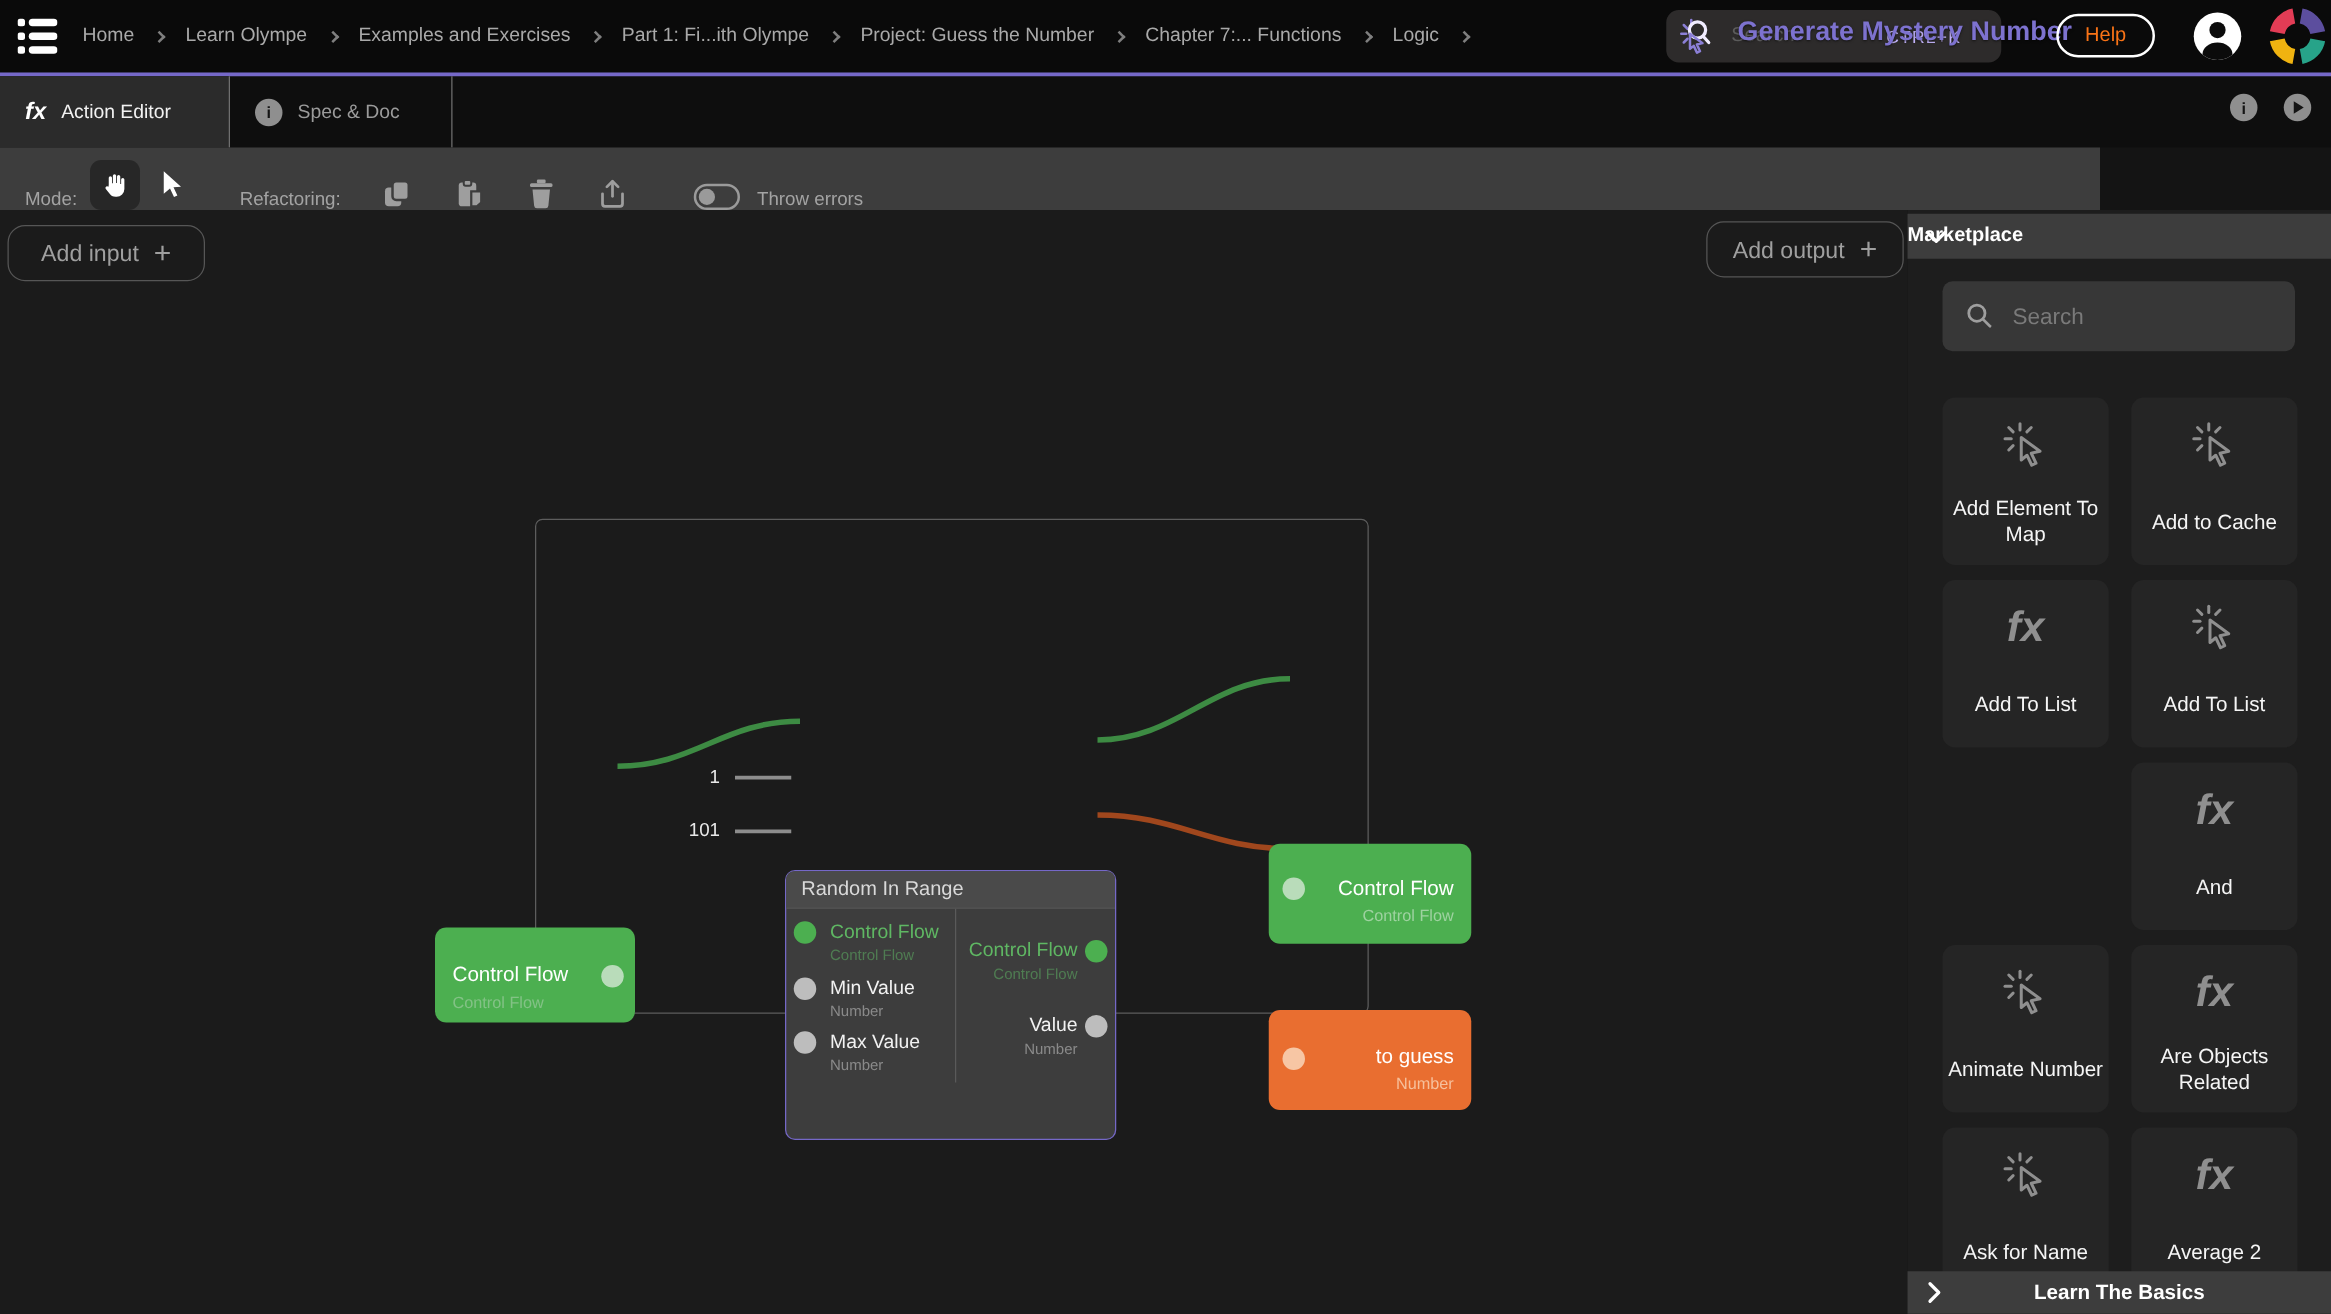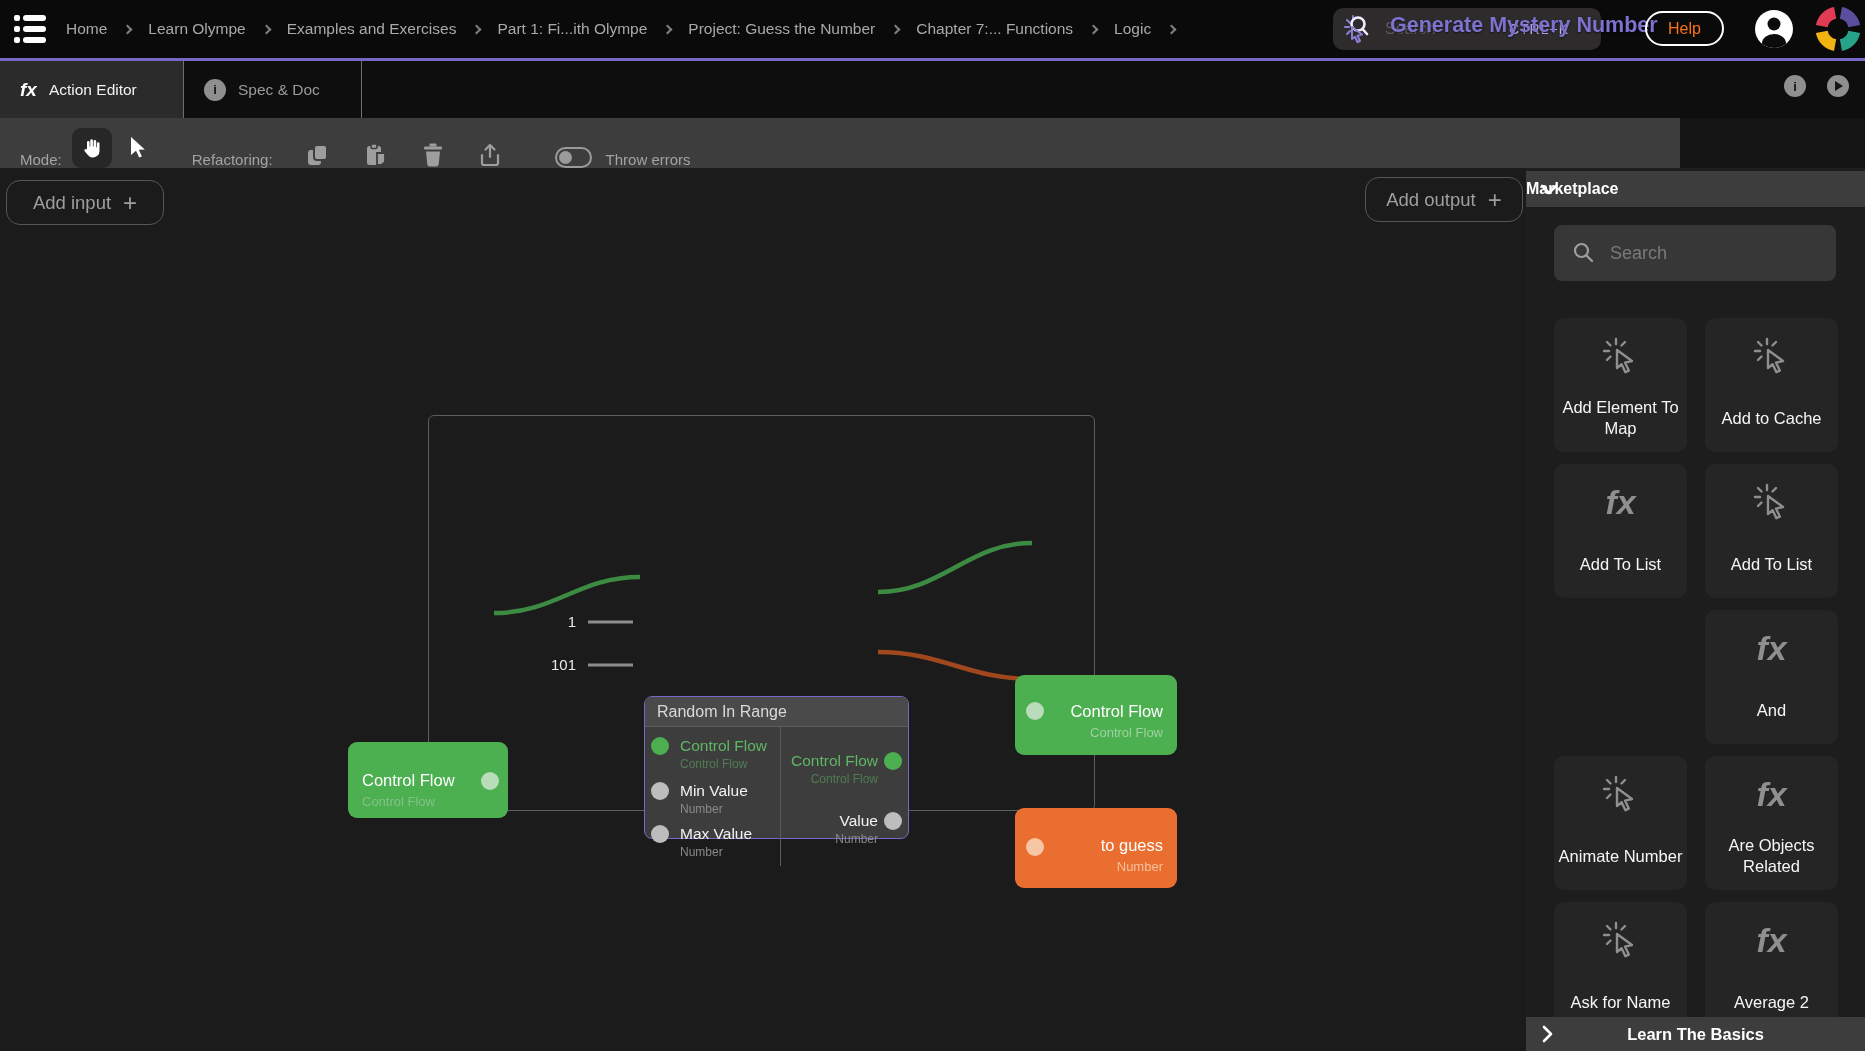--- a/index.html
+++ b/index.html
@@ -82,21 +82,21 @@
   #node-end .title { position:absolute; right:14px; top:27px; }
   #node-end .sub { position:absolute; right:14px; top:50px; color:#9ed2a0; font-size:13px; }
   #node-end .dot { left:11px; top:27px; background:#b9dcba; }
 
   #node-guess { left:1015px; top:640px; width:162px; height:80px; background:#e96e30; border-radius:9px;
     position:absolute; cursor:pointer; }
   #node-guess .title { position:absolute; right:14px; top:28px; color:#fff; font-size:16.5px; }
   #node-guess .sub { position:absolute; right:14px; top:51px; color:#f6c09c; font-size:13px; }
   #node-guess .dot { left:11px; top:30px; background:#f7c6a4; }
 
-  #node-random { left:644px; top:528px; width:265px; height:143px; background:#3d3d3d;
+  #node-random { left:628px; top:528px; width:265px; height:216px; background:#3d3d3d;
     border:1.5px solid #7568c8; border-radius:8px; cursor:pointer; }
   #node-random .hdr { position:absolute; left:0; top:0; width:100%; height:30px; background:#4a4a4a;
     border-radius:6px 6px 0 0; border-bottom:1px solid #5e5e5e; color:#d9d9d9; font-size:16px;
     display:flex; align-items:center; padding-left:12px; }
   #node-random .vdiv { position:absolute; left:135px; top:30px; width:1px; height:139px; background:#5a5a5a; }
   .port-title { position:absolute; font-size:15.5px; white-space:nowrap; }
   .port-sub { position:absolute; font-size:12px; white-space:nowrap; }
   .green-t { color:#5fb763; }
   .green-s { color:#4f7c52; }
   .white-t { color:#f2f2f2; }

